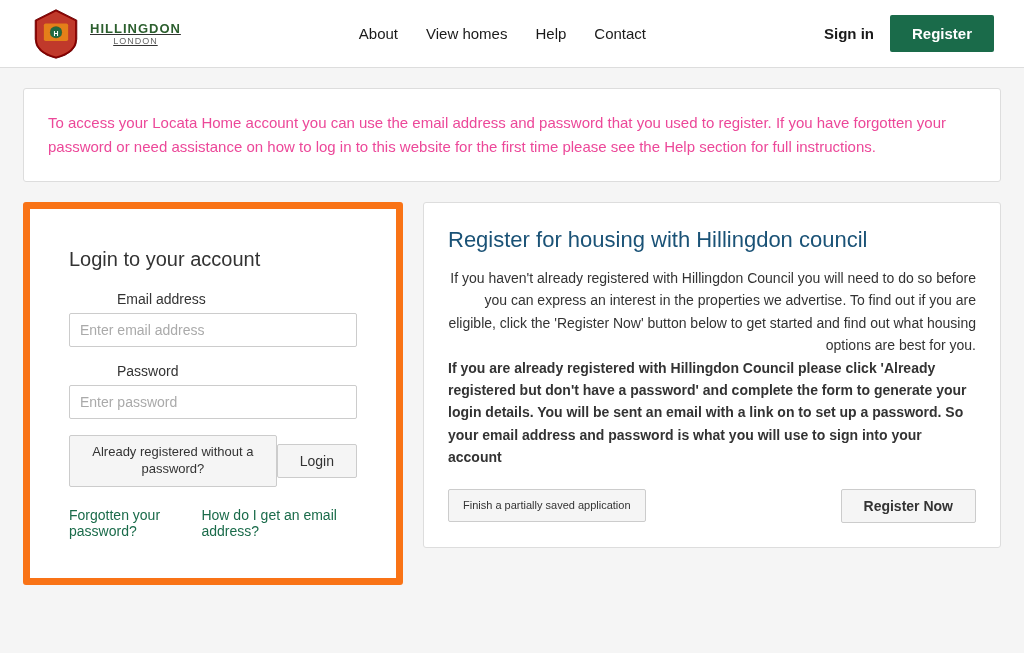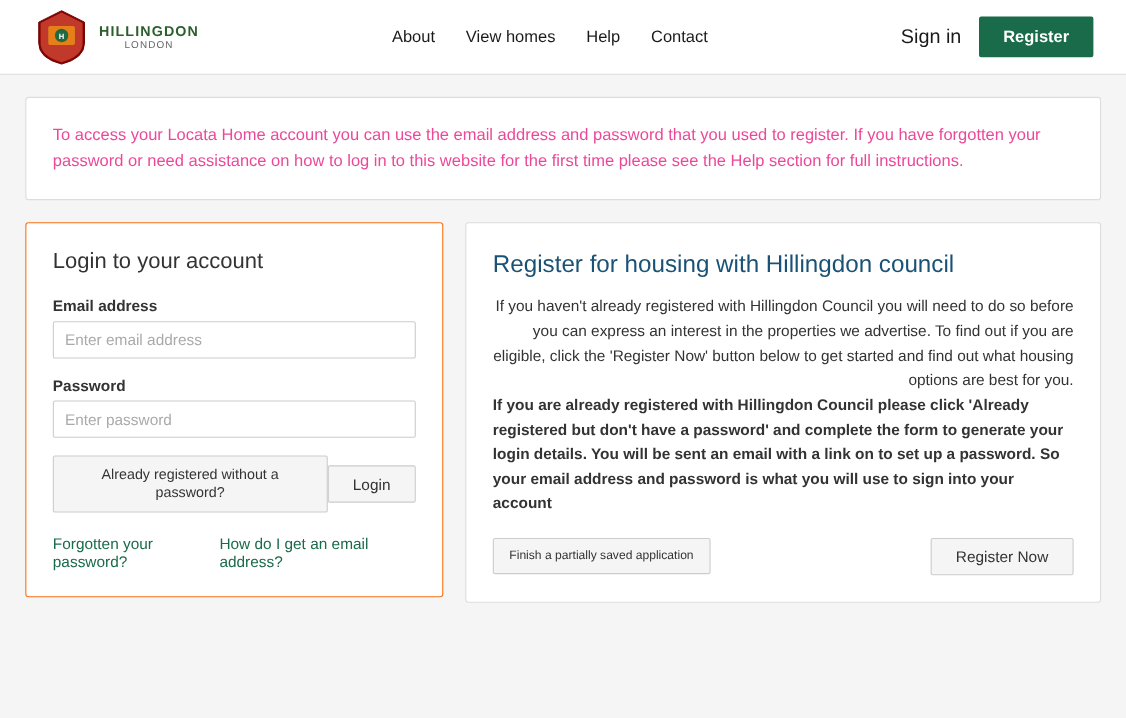--- a/index.html
+++ b/index.html
@@ -17,20 +17,21 @@
       display: flex;
       align-items: center;
       justify-content: space-between;
       padding: 0 30px;
       height: 68px;
     }
     .header-logo {
       display: flex;
       align-items: center;
       gap: 8px;
+      text-decoration: underline;
     }
     .logo-img {
       width: 52px;
       height: 52px;
     }
     .logo-text {
       font-size: 13px;
       font-weight: bold;
       color: #2c5f2e;
       line-height: 1.2;
@@ -55,22 +56,22 @@
       font-weight: 500;
     }
     .header-actions {
       display: flex;
       align-items: center;
       gap: 16px;
     }
     .signin-link {
       color: #1a1a1a;
       text-decoration: none;
-      font-size: 18px;
-      font-weight: 400;
+      font-size: 15px;
+      font-weight: 700;
     }
     .register-btn {
       background: #1a6b4a;
       color: #fff;
       border: none;
       padding: 10px 22px;
       font-size: 15px;
       font-weight: bold;
       cursor: pointer;
       border-radius: 2px;
@@ -98,41 +99,42 @@
     
     .cards-row {
       display: flex;
       gap: 20px;
       align-items: flex-start;
     }
 
     
     .login-card {
       background: #fff;
-      border: 1px solid #f97316;
+      border: 7px solid #f97316;
       border-radius: 3px;
-      padding: 24px;
+      padding: 39px;
       flex: 0 0 380px;
       min-width: 0;
     }
     .login-card h2 {
       font-size: 20px;
       font-weight: normal;
       color: #333;
       margin-bottom: 20px;
     }
     .form-group {
       margin-bottom: 16px;
     }
     .form-label {
       display: block;
       font-size: 14px;
-      font-weight: bold;
+      font-weight: normal;
       color: #333;
       margin-bottom: 6px;
+      margin-left: 48px;
     }
     .form-input {
       width: 100%;
       padding: 8px 10px;
       border: 1px solid #ccc;
       border-radius: 2px;
       font-size: 14px;
       color: #555;
     }
     .form-input::placeholder { color: #aaa; }
@@ -222,20 +224,21 @@
       text-align: center;
     }
     .register-now-btn {
       background: #f5f5f5;
       border: 1px solid #ccc;
       padding: 8px 22px;
       font-size: 14px;
       cursor: pointer;
       border-radius: 2px;
       color: #333;
+      font-weight: bold;
     }
 
     
     .shield-logo {
       display: flex;
       flex-direction: column;
       align-items: center;
     }
   </style>
 </head>

